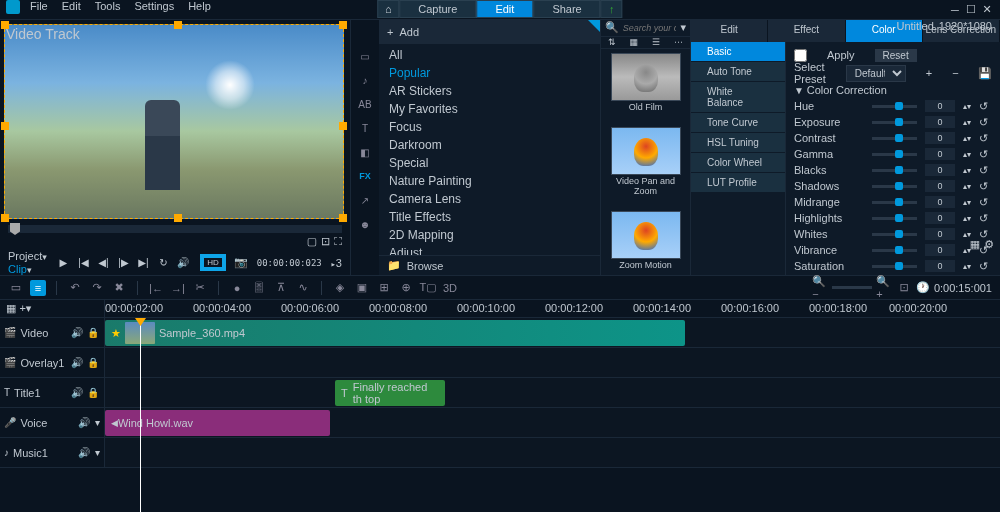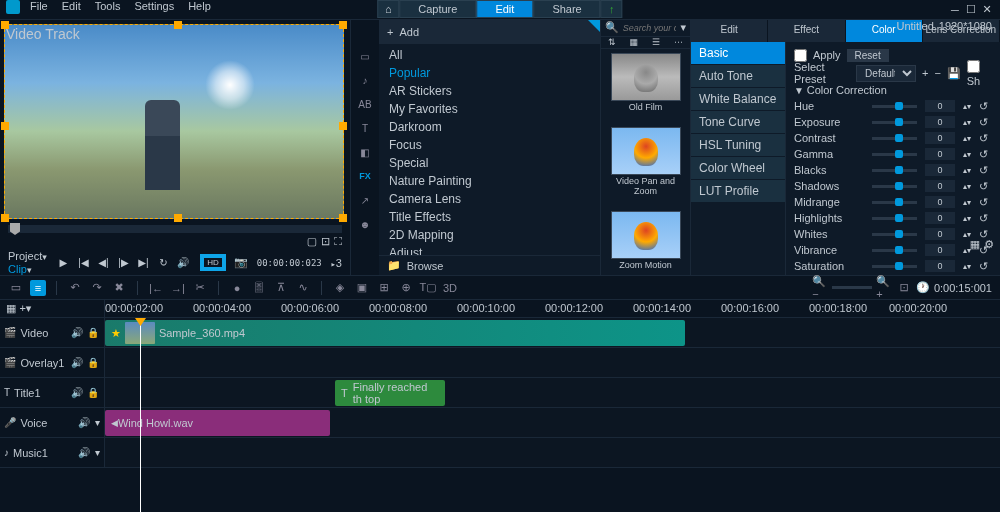--- a/index.html
+++ b/index.html
@@ -54,30 +54,30 @@
 .thimg.sky{background:linear-gradient(180deg,#7bb8f0 0%,#a8d0f8 100%)}
 .balloon{position:absolute;bottom:8px;left:50%;transform:translateX(-50%);width:24px;height:28px;background:radial-gradient(circle at 50% 30%,#dd4422,#ffaa00,#2266dd);border-radius:50% 50% 40% 40%}
 .balloon.gray{background:radial-gradient(circle at 50% 30%,#888,#aaa,#666)}
 .thlbl{font-size:9px;text-align:center;padding:1px 0}
 .rightpan{flex:1;background:#0e1a28;border-left:1px solid #1a2838;display:flex;flex-direction:column;min-width:0}
 .tabs{height:22px;display:flex}
 .tabs .tab{flex:1;text-align:center;padding:4px 0;background:#1a2838;border-right:1px solid #0a1420;cursor:pointer;font-size:10px}
 .tabs .tab.act{background:#0088dd;color:#fff}
 .subpan{display:flex;flex:1;min-height:0}
 .sublist{width:95px;background:#0e1a28;border-right:1px solid #1a2838}
-.sublist div{padding:4px 8px;font-size:12px;background:#1a3040;margin-bottom:1px;cursor:pointer}
+.sublist div{padding:4px 16px;font-size:10px;background:#1a3040;margin-bottom:1px;cursor:pointer}
 .sublist .act{background:#0088dd;color:#fff}
 .props{flex:1;padding:4px 8px;overflow:hidden}
 .proprow{display:flex;align-items:center;gap:8px;height:16px;font-size:10px}
 .proprow .pl{width:70px}
 .proprow .slider{flex:1;height:3px;background:#2a3848;position:relative;max-width:45px}
 .proprow .slider .kn{position:absolute;top:-3px;left:50%;width:8px;height:8px;background:#0099dd;border-radius:2px}
 .proprow .val{width:30px;text-align:center;background:#1a2838;padding:1px 2px;font-size:9px}
 .proprow .arr{width:8px;font-size:8px;cursor:pointer}
-.preset{display:flex;align-items:center;gap:6px;height:18px;font-size:10px}
+.preset{display:flex;align-items:center;gap:20px;height:18px;font-size:10px}
 .preset select{background:#1a2838;border:1px solid #2a3848;color:#c0c8d0;font-size:10px;padding:1px 4px;width:60px}
 .preset .rst{background:#2a3848;padding:1px 8px;cursor:pointer;font-size:10px}
 .sect{font-size:10px;padding:2px 0}
 .timeline{height:237px;background:#0a1420;border-top:1px solid #1a2838;display:flex;flex-direction:column}
 .tltool{height:24px;display:flex;align-items:center;padding:0 8px;gap:10px;border-bottom:1px solid #1a2838}
 .tltool .tg{display:flex;gap:6px}
 .tltool .ti{width:16px;height:16px;cursor:pointer;display:flex;align-items:center;justify-content:center;font-size:11px;color:#889}
 .tltool .ti.act{background:#0099dd;border-radius:2px;color:#fff}
 .tltool .sep{width:1px;height:14px;background:#2a3848}
 .tltool .zoom{margin-left:auto;display:flex;align-items:center;gap:4px;font-size:9px}
@@ -186,22 +186,22 @@
       <div class="addrow">
         <span>+</span>
         <span>Add</span>
         <div class="corner"></div>
       </div>
       <div class="catlist" id="catlist">
           <div>All</div>
           <div class="sel">Popular</div>
           <div>AR Stickers</div>
           <div>My Favorites</div>
+          <div>Focus</div>
           <div>Darkroom</div>
-          <div>Focus</div>
           <div>Special</div>
           <div>Nature Painting</div>
           <div>Camera Lens</div>
           <div>Title Effects</div>
           <div>2D Mapping</div>
           <div>Adjust</div>
           <div>3D Texture Mapping</div>
           <div>Corel FX</div>
         </div>
       <div class="browse">

